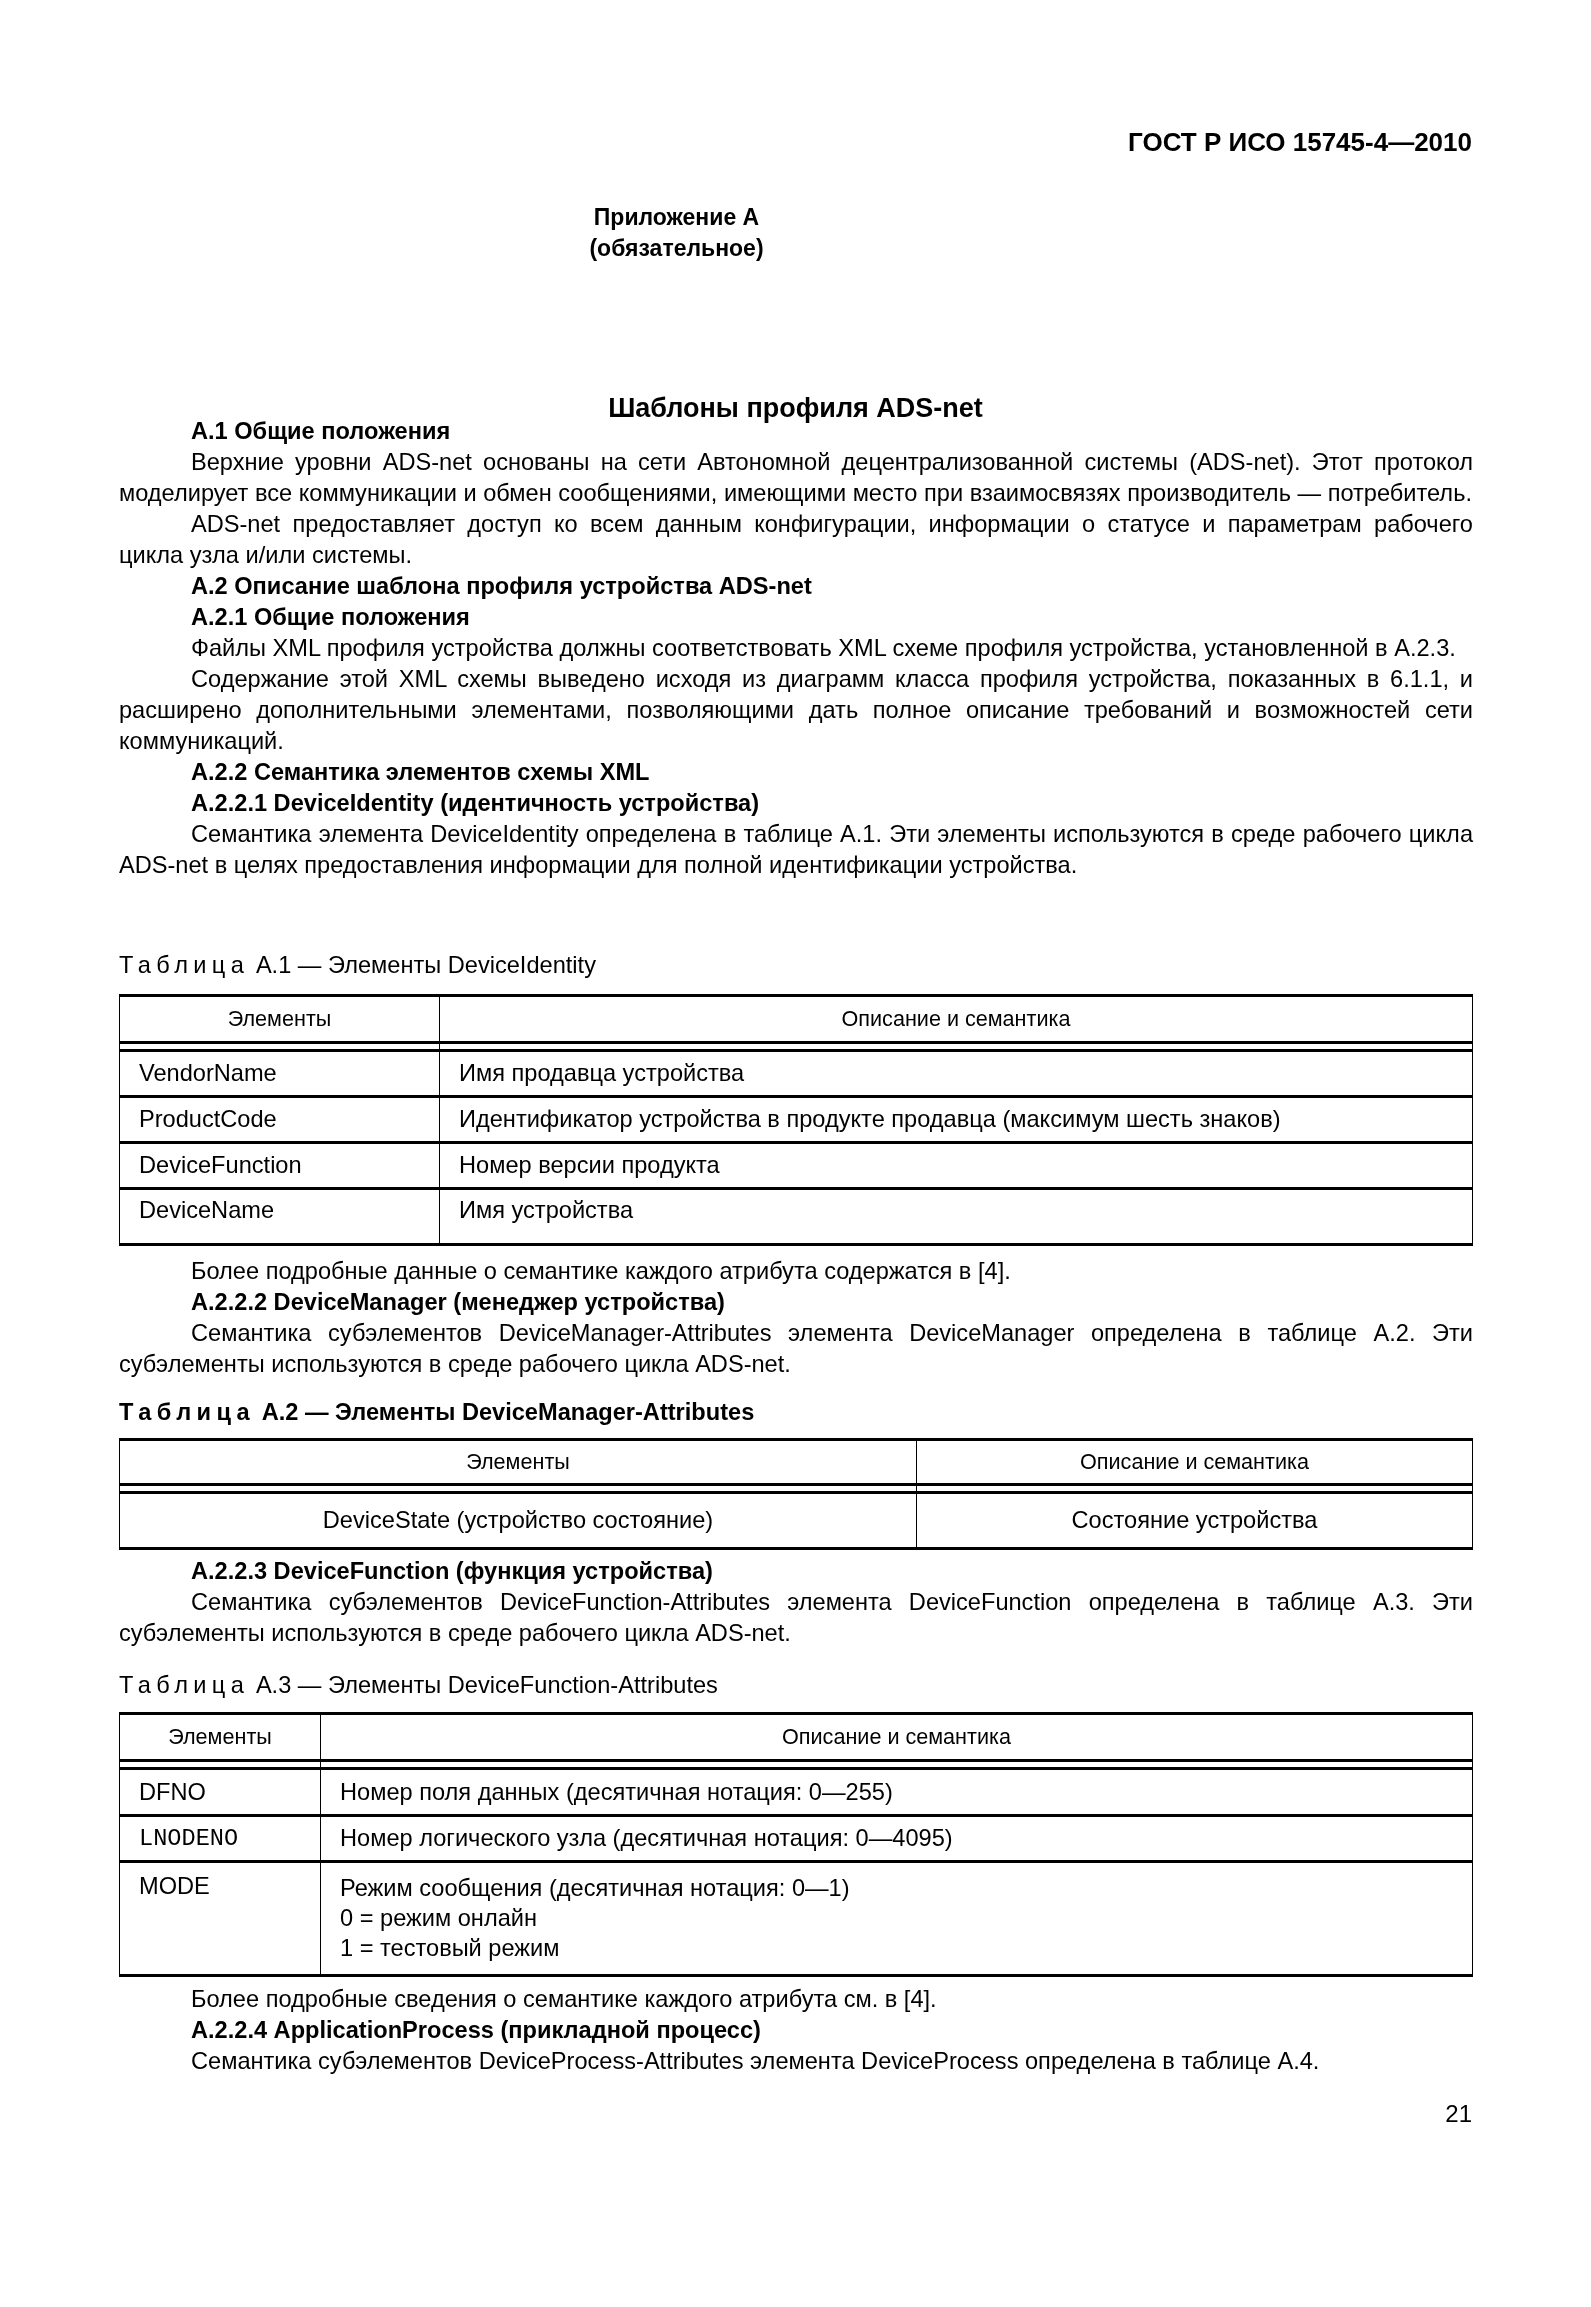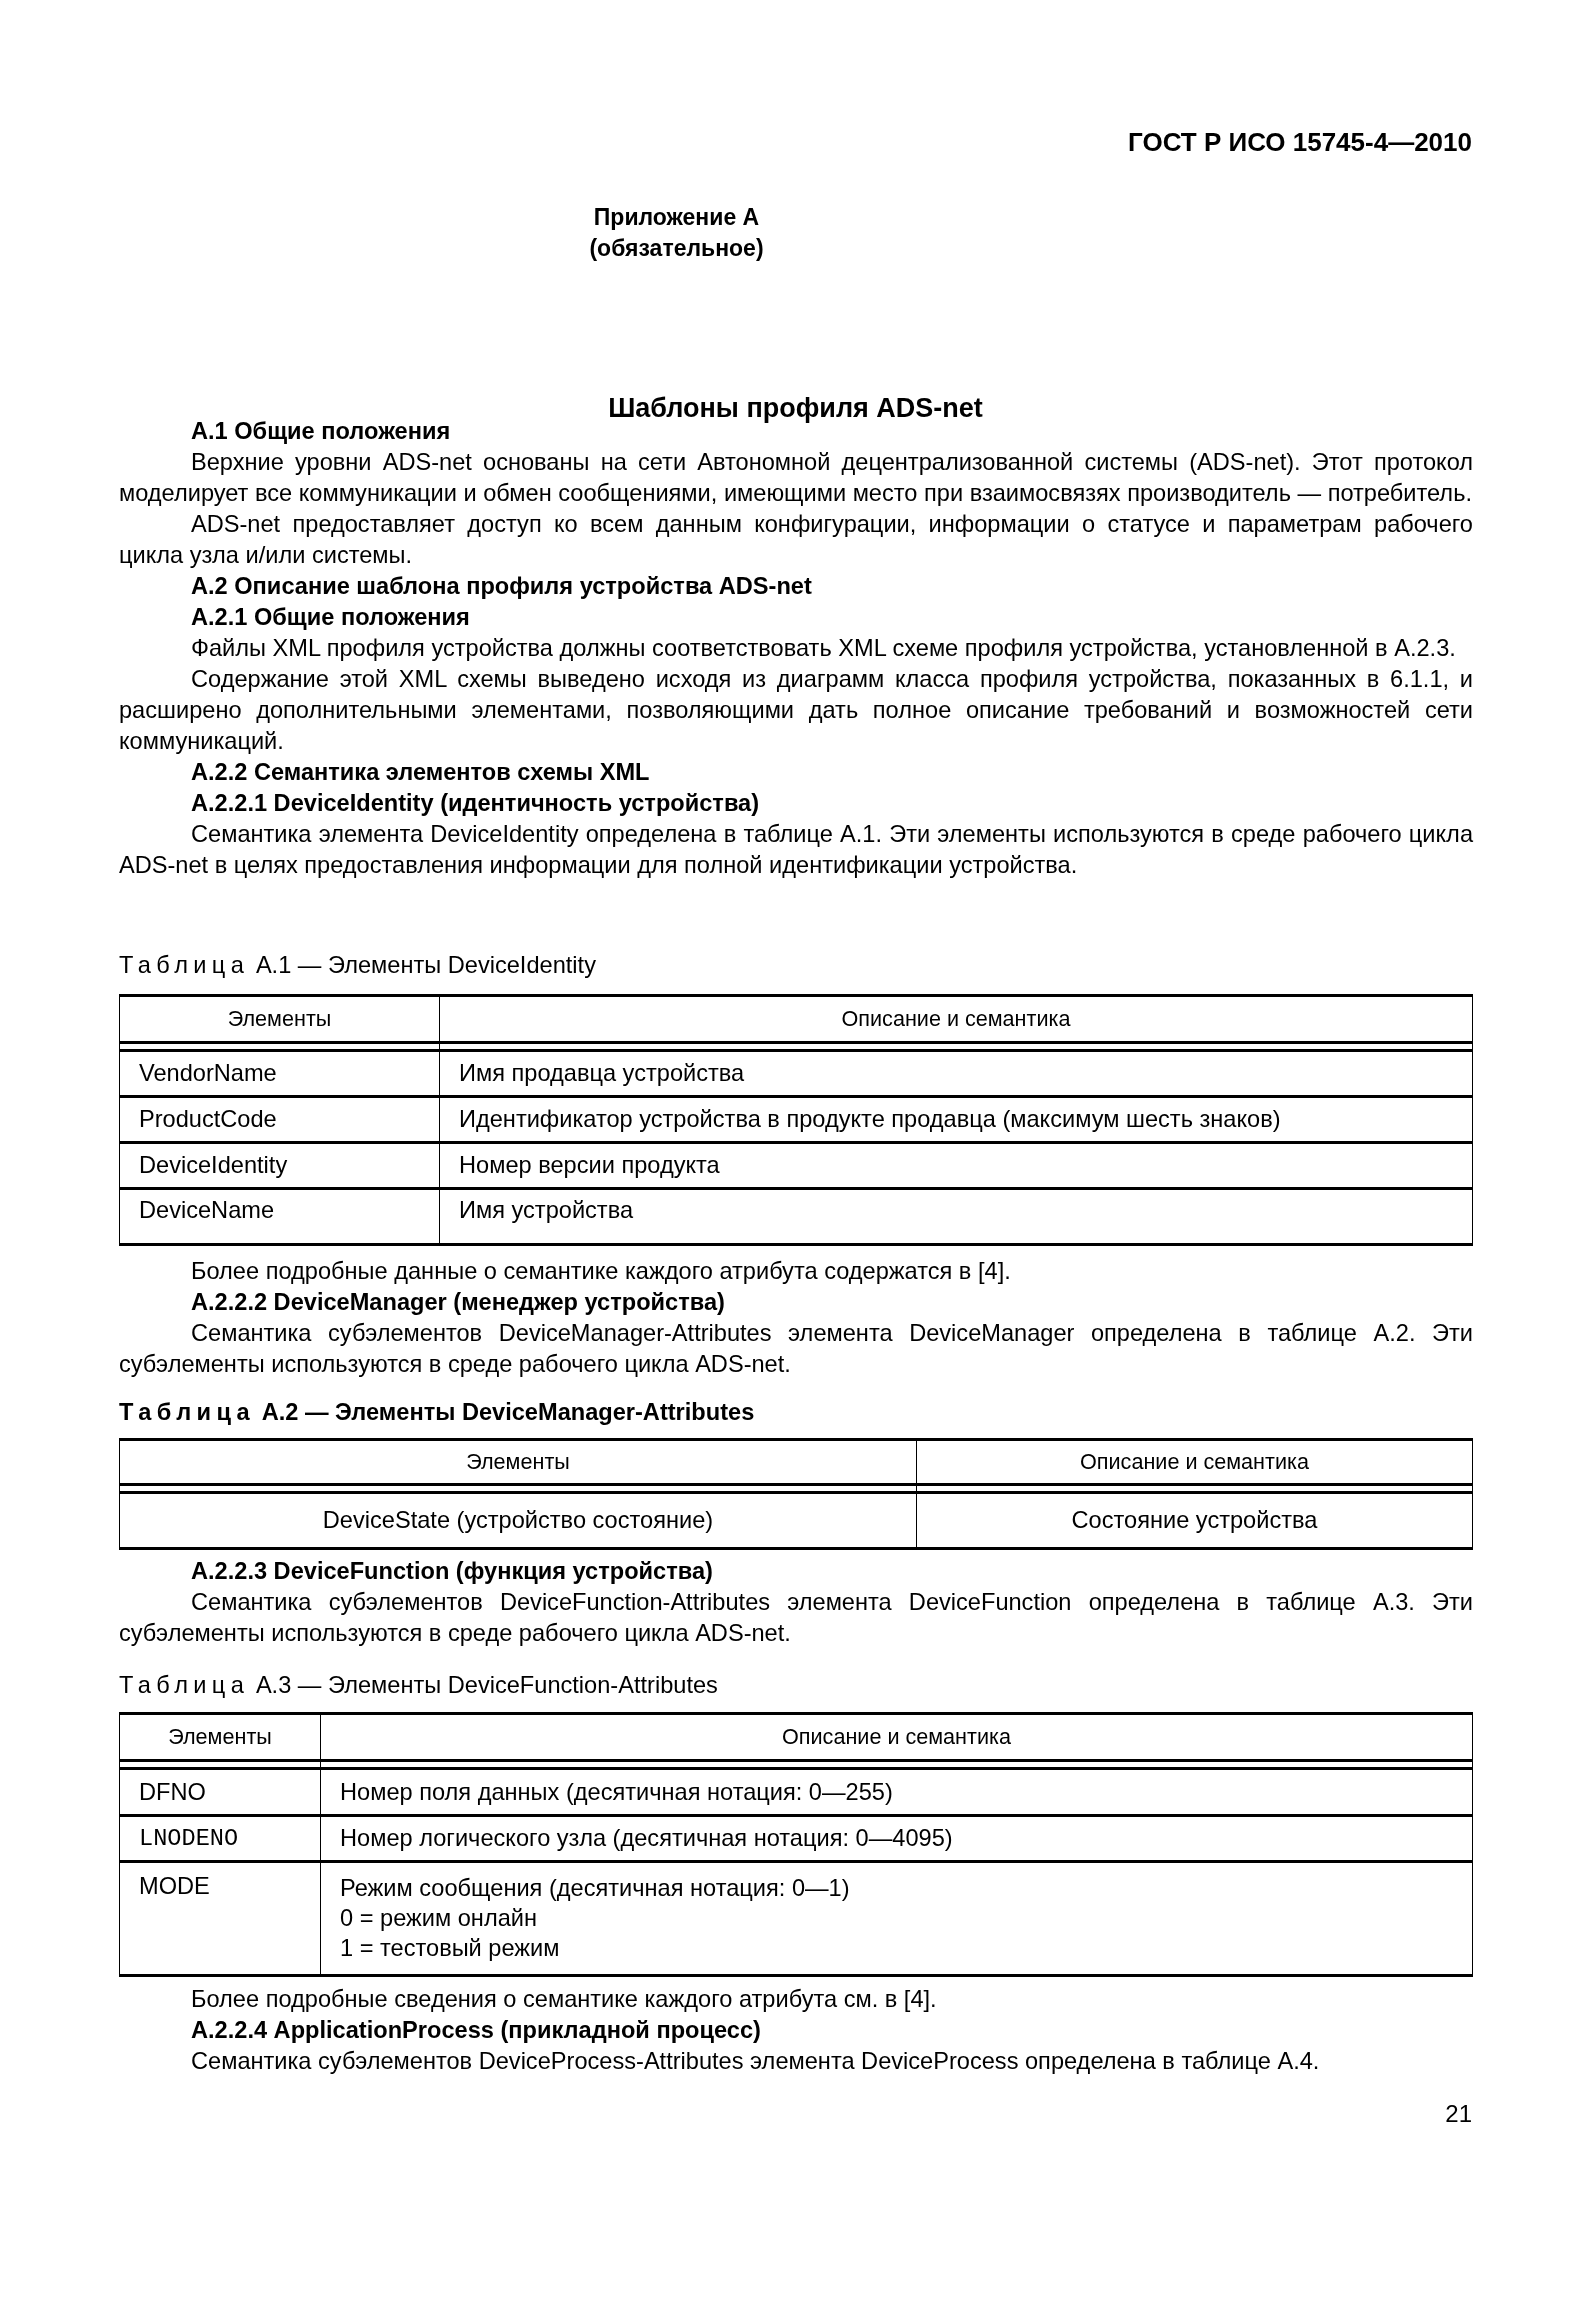--- a/index.html
+++ b/index.html
@@ -67,21 +67,21 @@
         </tr>
     <tr class="row">
       <td>VendorName</td>
       <td>Имя продавца устройства</td>
     </tr>
     <tr class="row">
       <td>ProductCode</td>
       <td>Идентификатор устройства в продукте продавца (максимум шесть знаков)</td>
     </tr>
     <tr class="row">
-      <td>DeviceIdentity</td>
+      <td>DeviceFunction</td>
       <td>Номер версии продукта</td>
     </tr>
     <tr class="row last">
       <td style="vertical-align:top; padding-top:6.7px; height:46px;">DeviceName</td>
       <td style="vertical-align:top; padding-top:6.7px;">Имя устройства</td>
     </tr>
   </tbody>
     </table>
 </div>
 

